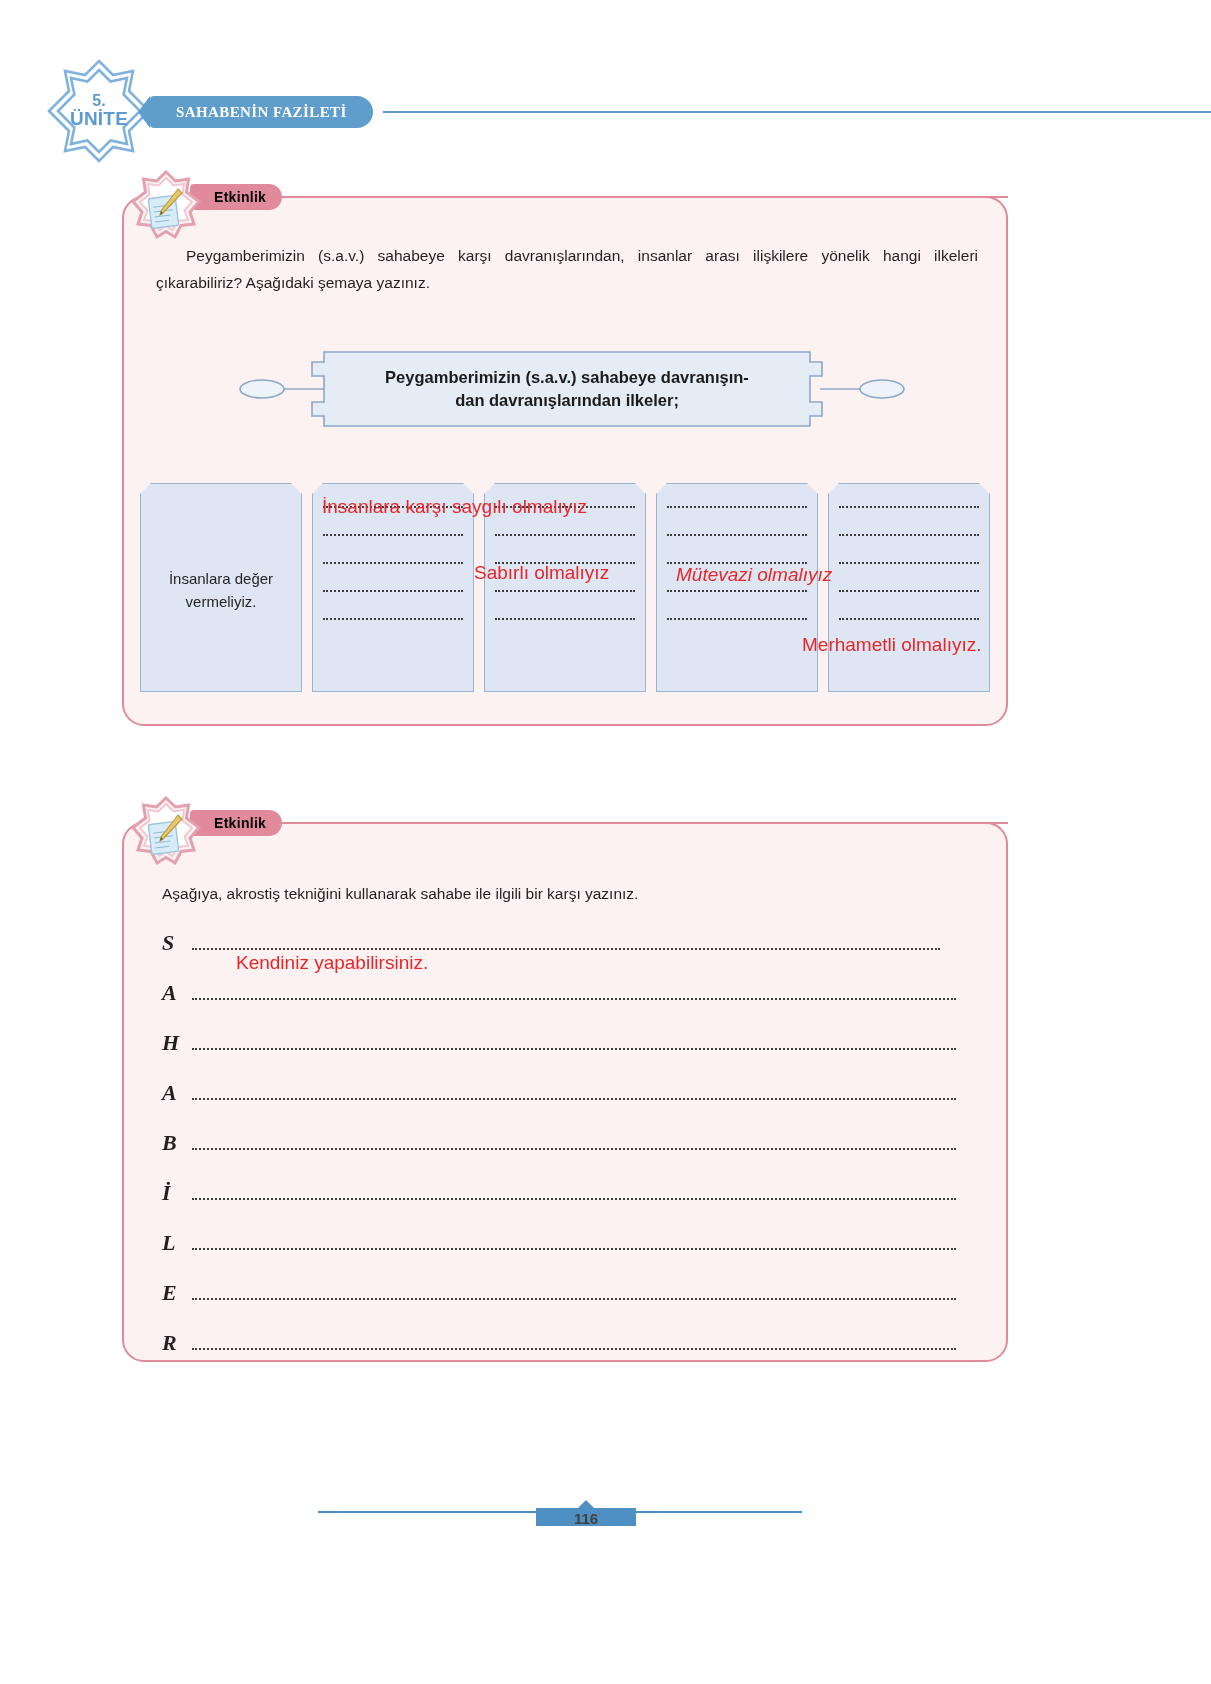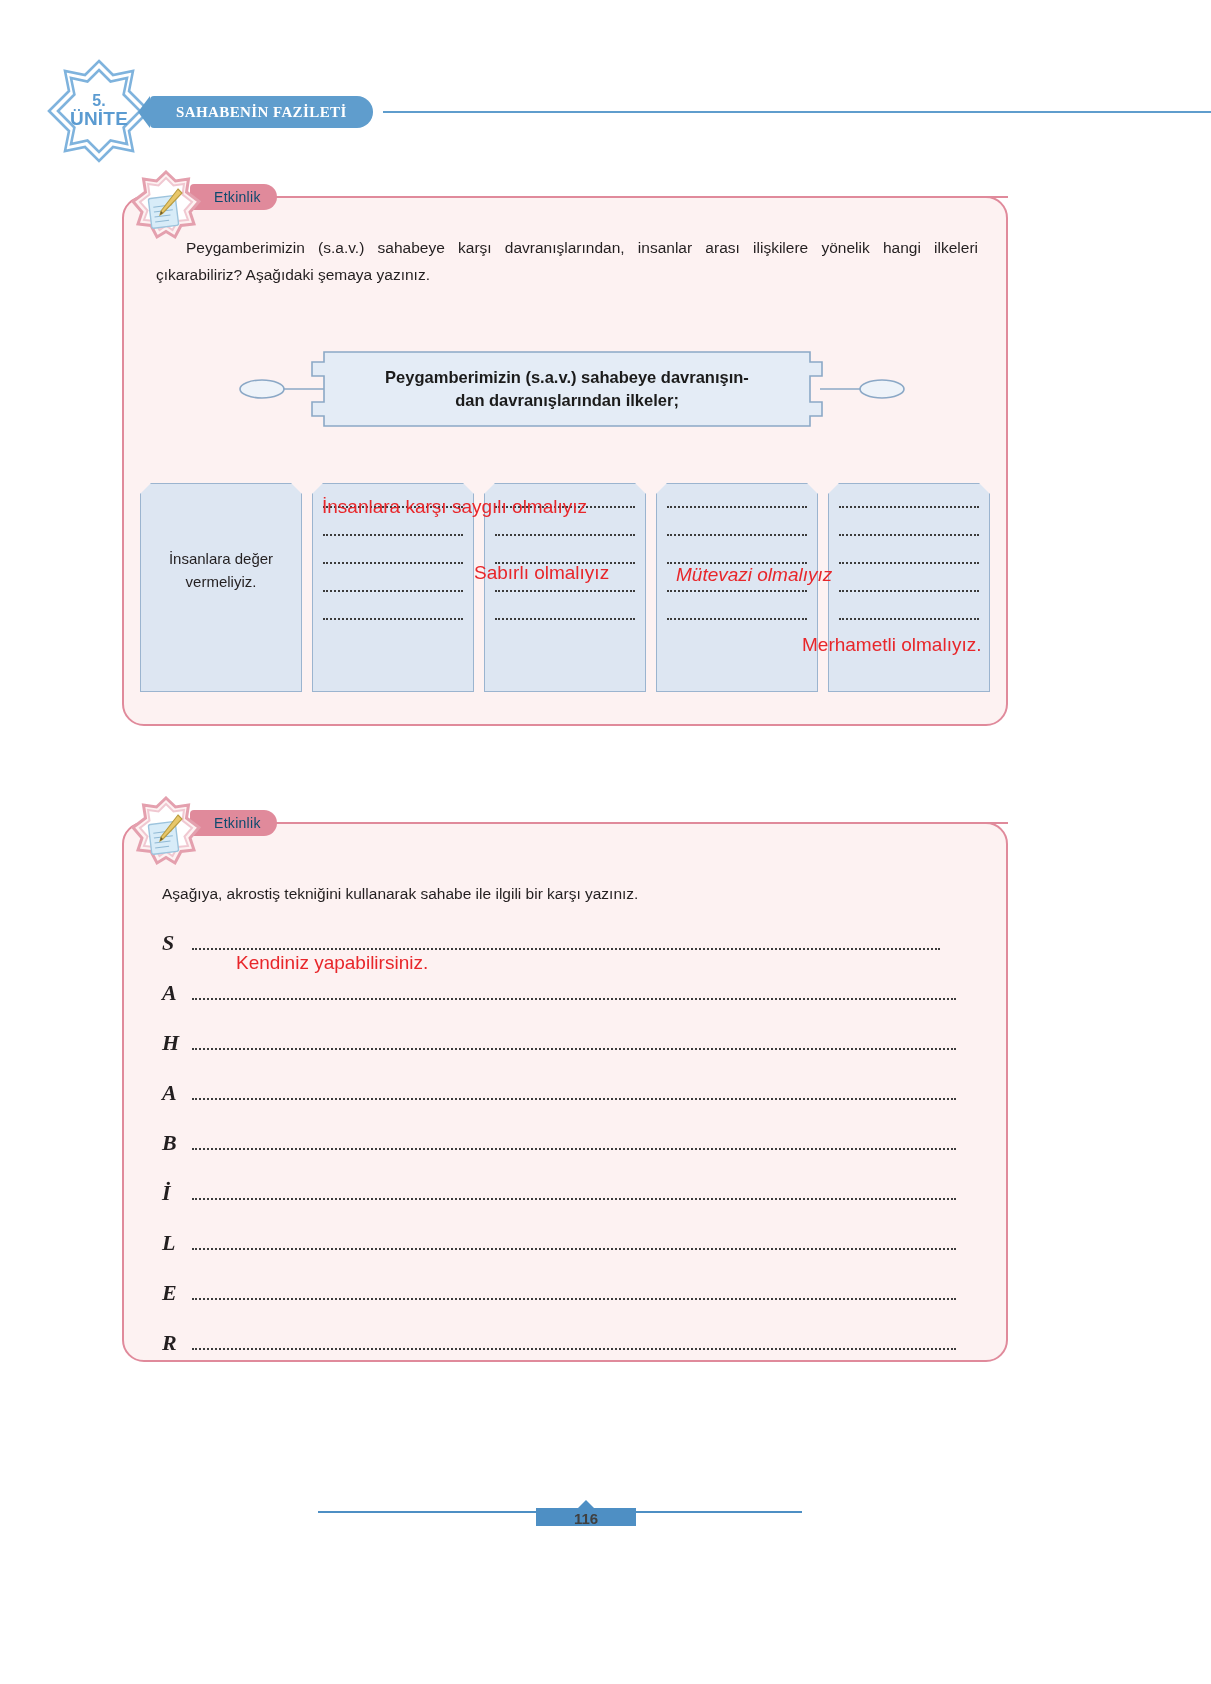--- a/index.html
+++ b/index.html
@@ -67,21 +67,21 @@
   }
   .etkinlik-star svg { display:block; }
   .etkinlik-pill {
     position:absolute; left: 60px; top: 14px;
     height: 26px; padding: 0 16px 0 24px;
     background: #e08a9b;
     border-radius: 4px 13px 13px 4px;
     display:flex; align-items:center; z-index:2;
   }
   .etkinlik-pill span {
-    color:#0c4a6e; font-size:14px; font-weight:normal; letter-spacing:.3px;
+    color:#000000; font-size:14px; font-weight:bold; letter-spacing:.3px;
   }
   .etkinlik-rule {
     position:absolute; top: 26px; height:2px; background:#e08a9b;
   }
 
   .activity-body-text {
     position:absolute;
     font-size: 15.5px; color:#231f20; line-height: 1.75;
     text-align: justify;
   }
@@ -110,21 +110,21 @@
   }
   .col-box-inner {
     position:absolute; left:10px; right:10px; top: 22px;
     display:flex; flex-direction:column; gap: 26px;
   }
   .dotline {
     border-bottom: 2px dotted #3b3b3b;
     height: 1px;
   }
   .col-static-text {
-    position:absolute; left:0; right:0; top: 64px;
+    position:absolute; left:0; right:0; top: 84px;
     text-align:center; font-size:15px; color:#231f20; line-height:1.5;
   }
 
   .handwritten {
     position:absolute;
     color:#e8262a;
     font-size: 19px;
     line-height:1.2;
     white-space: nowrap;
     z-index: 5;
@@ -202,21 +202,21 @@
           <path d="M30 44 L31 40 L33 42 Z" fill="#6b5a2c"></path>
         </g>
       </svg>
     </div>
     <div class="etkinlik-pill">
       <span>Etkinlik</span>
     </div>
   </div>
   <div class="etkinlik-rule" style="left:190px; right:-2px; top:-2px;"></div>
 
-  <p class="activity-body-text indent-first" style="left:32px; top:36px; width:822px; margin:0;">Peygamberimizin (s.a.v.) sahabeye karşı davranışlarından, insanlar arası ilişkilere yönelik hangi ilkeleri çıkarabiliriz? Aşağıdaki şemaya yazınız.</p>
+  <p class="activity-body-text indent-first" style="left:32px; top:44px; width:822px; margin:0;">Peygamberimizin (s.a.v.) sahabeye karşı davranışlarından, insanlar arası ilişkilere yönelik hangi ilkeleri çıkarabiliriz? Aşağıdaki şemaya yazınız.</p>
 
   <div class="scroll-banner-wrap" style="left:108px; top:152px;">
     <svg width="680" height="78" viewBox="0 0 680 78">
       <g stroke="#8ba8c6" stroke-width="1.6" fill="none">
         <line x1="12" y1="39" x2="92" y2="39"></line>
         <line x1="588" y1="39" x2="668" y2="39"></line>
         <ellipse cx="30" cy="39" rx="22" ry="9" fill="#eef3f9"></ellipse>
         <ellipse cx="650" cy="39" rx="22" ry="9" fill="#eef3f9"></ellipse>
       </g>
       <path d="M92 2

